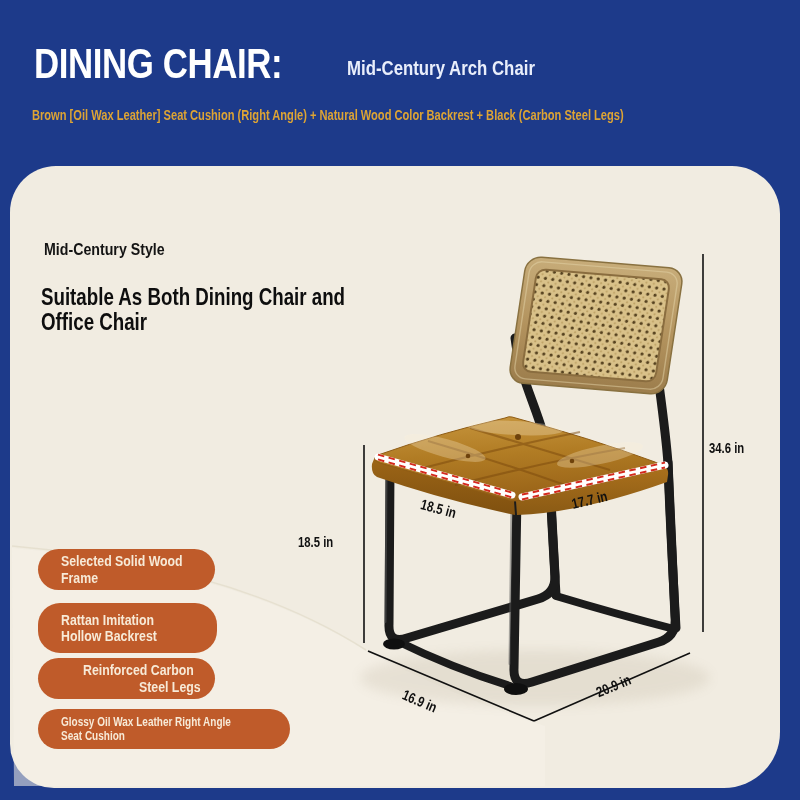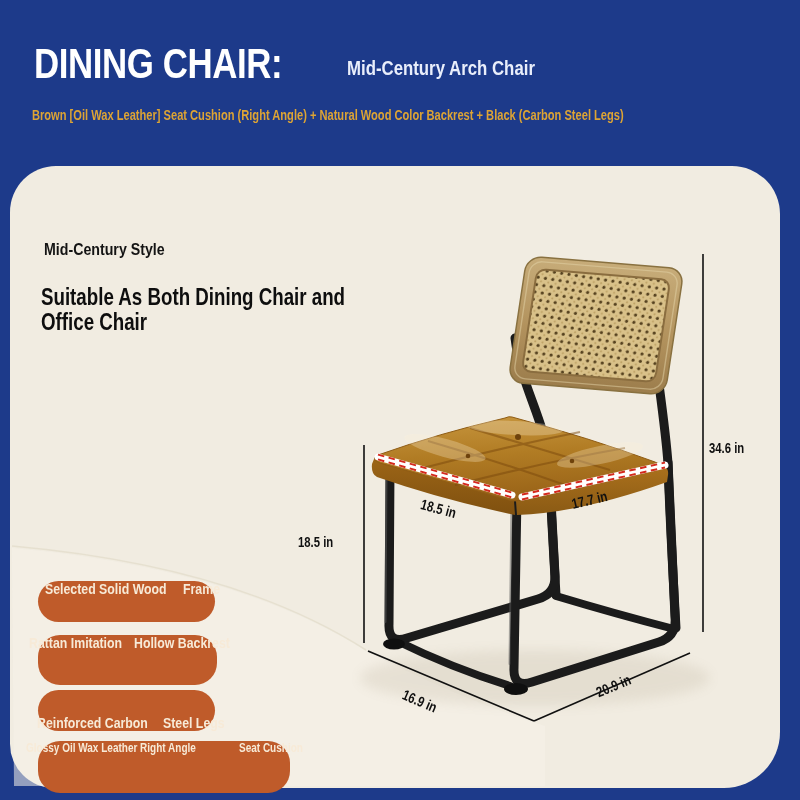--- a/index.html
+++ b/index.html
@@ -43,32 +43,32 @@
   .headline{
     left:41px;top:284px;
     font-size:24px;font-weight:700;color:#0e0e0e;
     line-height:1.05;transform:scaleX(.78);transform-origin:left top;
   }
   .headline div{white-space:nowrap;}
   
   .badge{
     background:#bf5b2a;color:#f7ead7;
     border-radius:22px;box-sizing:border-box;
-    display:flex;flex-direction:row;justify-content:center;
-    padding-left:23px;padding-right:6px;margin-top:32px;
+    display:flex;flex-direction:column;justify-content:center;
+    padding-left:23px;padding-right:6px;
   }
   .badge div{
     font-size:14px;font-weight:700;line-height:1.16;white-space:nowrap;
     transform:scaleX(.88);transform-origin:left center;
   }
   .badge.small div{font-size:12.5px;transform:scaleX(.8);}
   #badge1{left:38px;top:549px;width:177px;height:41px;}
   #badge2{left:38px;top:603px;width:179px;height:50px;}
   #badge3{left:38px;top:658px;width:177px;height:41px;align-items:flex-end;}
-  #badge4{left:38px;top:709px;width:252px;height:52px;}
+  #badge4{left:38px;top:709px;width:252px;height:40px;}
   
   .dim{
     font-size:14.5px;font-weight:700;color:#101010;
     white-space:nowrap;line-height:1;
     transform-origin:left center;
   }
   #dim-height{left:709px;top:441px;transform:scaleX(.78);}
   #dim-seat-height{left:298px;top:535px;transform:scaleX(.78);}
   #dim-seat-depth{left:421px;top:497px;transform:rotate(15deg) scaleX(.8);}
   #dim-seat-width{left:572px;top:497px;transform:rotate(-13deg) scaleX(.8);}

